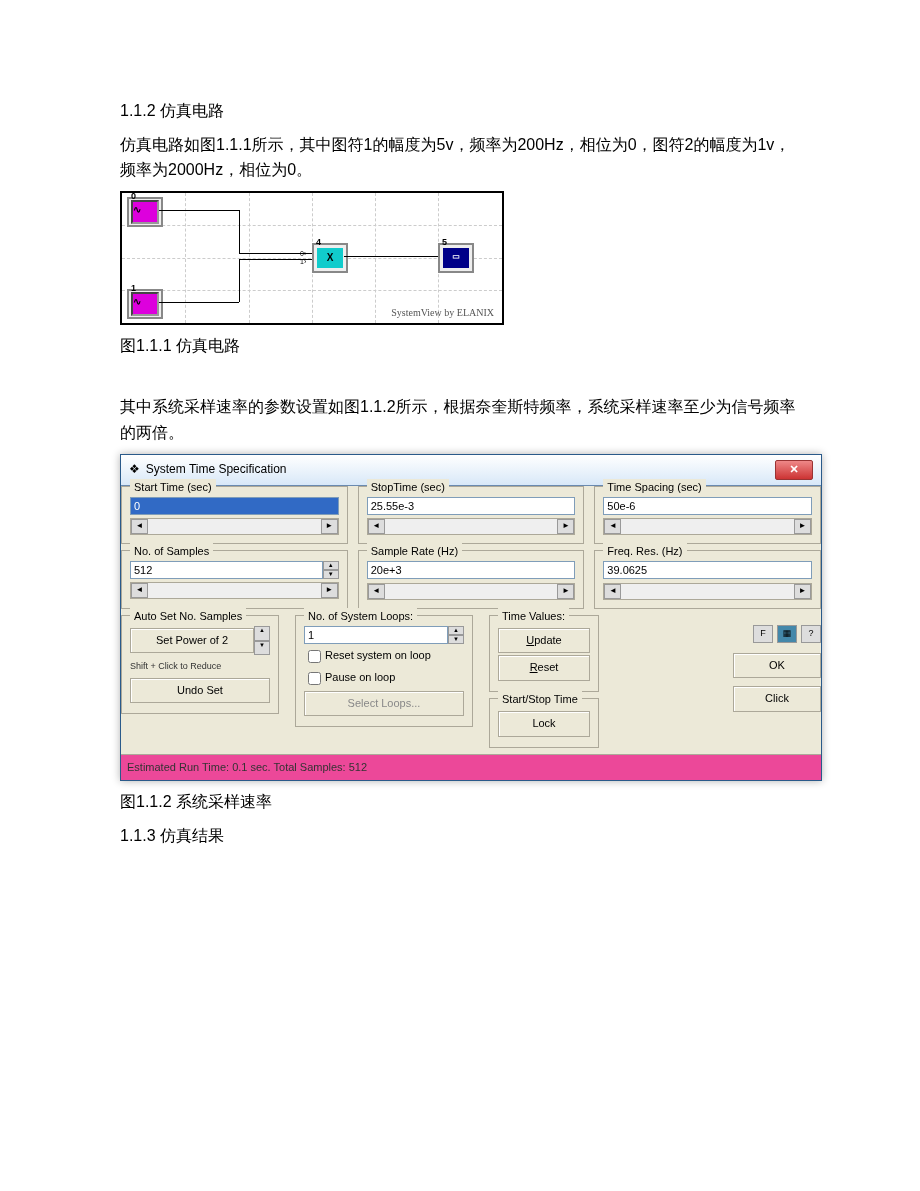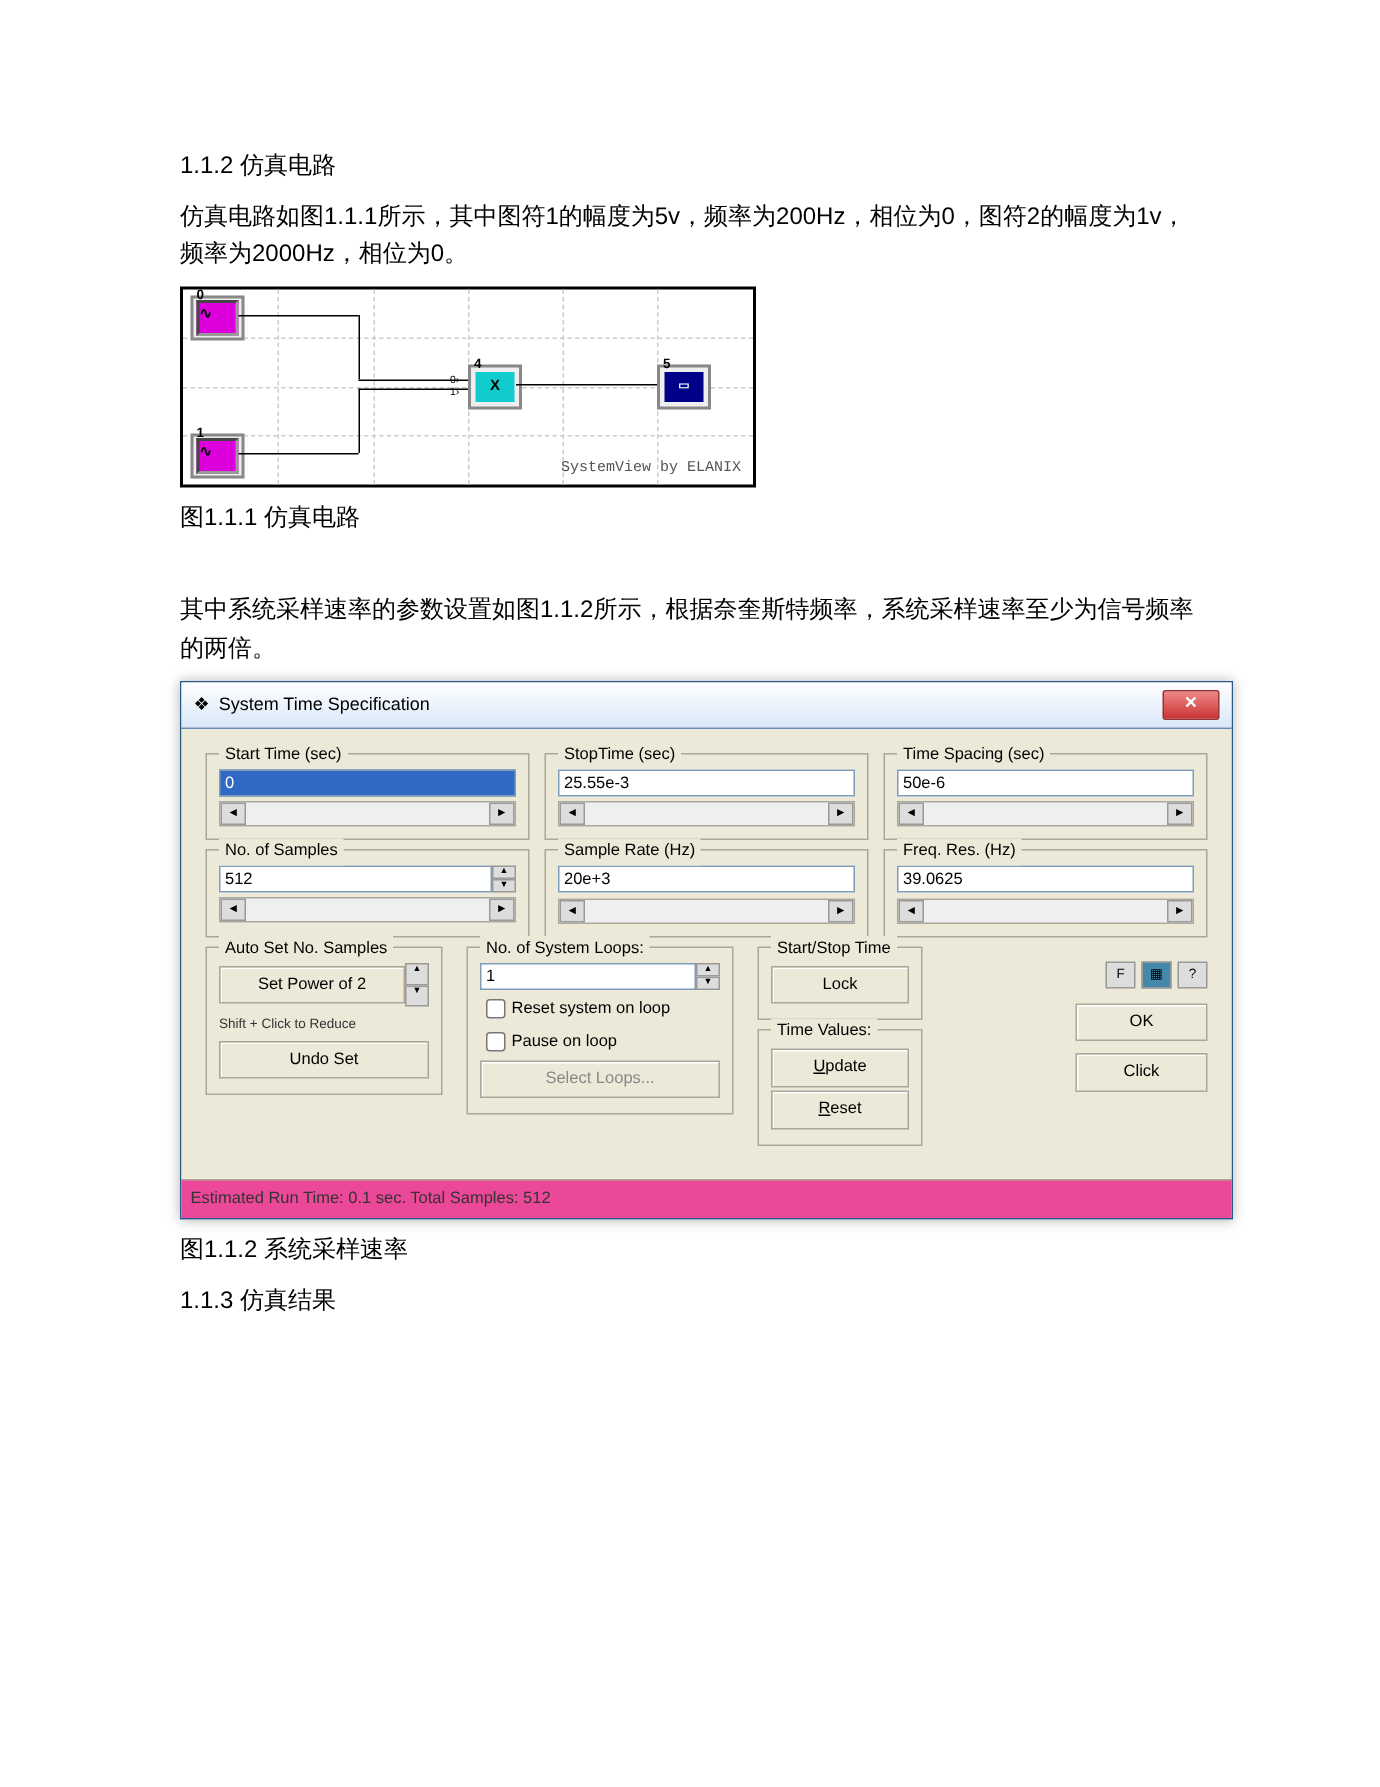--- a/index.html
+++ b/index.html
@@ -10,26 +10,26 @@
 .circuit{border:2px solid #000;width:380px;height:130px;position:relative;background:#fff;margin:6px 0}
 .grid-v,.grid-h{position:absolute;border-color:#ccc}
 .grid-v{border-left:1px dashed #ccc;top:0;bottom:0}
 .grid-h{border-top:1px dashed #ccc;left:0;right:0}
 .token{position:absolute;width:32px;height:26px;border:2px solid #888;background:#eee;display:flex;align-items:center;justify-content:center;font-size:10px;font-weight:bold}
 .tnum{position:absolute;font-size:9px;color:#000;top:-10px;left:2px}
 .sine{background:#d0d;border:2px inset #999;width:26px;height:20px;margin:2px}
 .mult{background:#1cc;width:26px;height:20px;margin:2px;color:#000;display:flex;align-items:center;justify-content:center;font-weight:bold}
 .sink{background:#008;width:26px;height:20px;margin:2px;color:#fff;display:flex;align-items:center;justify-content:center;font-size:8px}
 .wire{position:absolute;background:#000}
-.elanix{position:absolute;bottom:2px;right:8px;font-size:10px;font-family:Liberation Mono, monospace;color:#555}
+.elanix{position:absolute;bottom:2px;right:8px;font-size:10px;font-family:Liberation Serif, serif;color:#555}
 .dialog{width:700px;font-family:Tahoma,sans-serif;font-size:11px;border:1px solid #2a5a8a;margin:6px 0;box-shadow:0 0 8px rgba(0,0,0,.3)}
 .titlebar{background:linear-gradient(#fff,#d8e8f8);padding:5px 8px;border-bottom:1px solid #6a8ab0;display:flex;align-items:center;justify-content:space-between}
 .titlebar .ttxt{color:#000;font-size:12px;display:flex;align-items:center;gap:6px}
 .closex{width:36px;height:18px;background:linear-gradient(#e88,#c33);color:#fff;border:1px solid #933;border-radius:2px;display:flex;align-items:center;justify-content:center;font-weight:bold}
-.dbody{background:#ece9d8;padding:16px}
+.dbody{background:#ece9d8;padding:0}
 .fs{border:1px solid #aca899;padding:10px 8px 8px 8px;position:relative;margin-bottom:6px}
 .fs>.lg{position:absolute;top:-8px;left:8px;background:#ece9d8;padding:0 4px;font-size:11px}
 .row3{display:flex;gap:10px}
 .row3>.fs{flex:1}
 .inp{width:100%;border:1px solid #7f9db9;background:#fff;padding:2px 3px;font-size:11px;box-sizing:border-box;height:18px}
 .inp.sel{background:#316ac5;color:#fff}
 .hscr{height:15px;border:1px solid #aca899;background:#efefef;margin-top:3px;display:flex;justify-content:space-between}
 .hscr .ar{width:15px;height:13px;background:#ddd;border:1px solid #999;font-size:8px;text-align:center;line-height:12px}
 .spin{display:flex}
 .spin .inp{flex:1}
@@ -179,27 +179,27 @@
                   <div>▲</div>
                   <div>▼</div>
                 </div>
               </div>
     <div class="chk"><input type="checkbox" style=""><span>Reset system on loop</span></div>
     <div class="chk"><input type="checkbox" style=""><span>Pause on loop</span></div>
     <div class="btn" style="color:#888;display:block"><span>Select Loops...</span></div>
    </div>
    <div style="width:110px">
     <div class="fs">
-                <span class="lg">Start/Stop Time</span>
-     <div class="btn" style="display:block">Lock</div>
-    </div>
-    <div class="fs">
                 <span class="lg">Time Values:</span>
      <div class="btn" style="display:block"><u class="acc">U</u><span>pdate</span></div>
      <div class="btn" style="display:block"><u class="acc">R</u>eset</div>
+    </div>
+    <div class="fs">
+                <span class="lg">Start/Stop Time</span>
+     <div class="btn" style="display:block">Lock</div>
     </div>
    </div>
    <div style="flex:1" class="col">
     <div class="iconrow" style="justify-content:flex-end;margin-top:10px">
      <div class="tiny">F</div>
      <div class="tiny" style="background:#48a">▦</div>
      <div class="tiny">?</div>
     </div>
     <div style="flex:1"></div>
     <div class="btn" style="align-self:flex-end;width:70px">OK</div>

